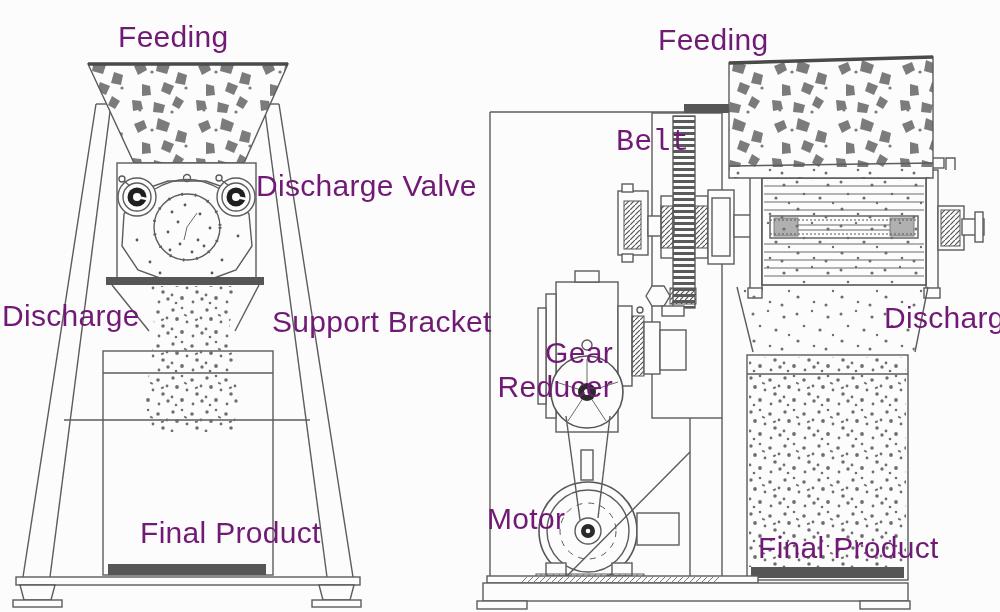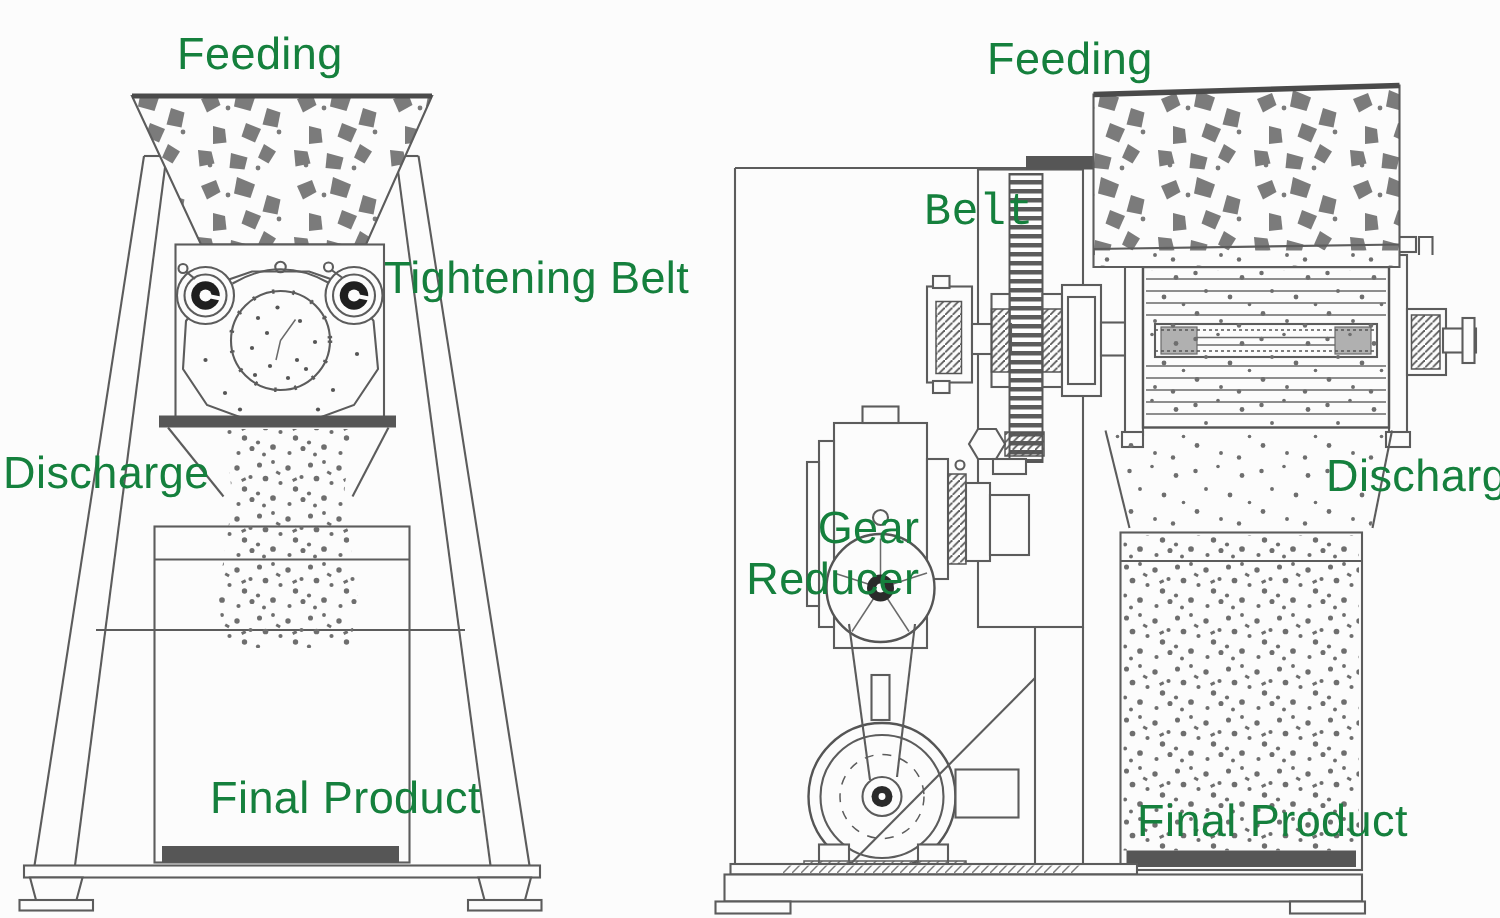--- a/index.html
+++ b/index.html
@@ -1,19 +1,19 @@
 <!DOCTYPE html>
 <html><head>
 <meta charset="utf-8">
 <style>
   html,body{margin:0;padding:0;background:#fcfcfc;}
   .stage{position:relative;width:1000px;height:612px;background:#fcfcfc;overflow:hidden;
          font-family:"Liberation Sans","DejaVu Sans",sans-serif;}
   svg{position:absolute;left:0;top:0;}
-  .label{position:absolute;font-size:30px;color:#15803d;white-space:nowrap;letter-spacing:.3px;}
+  .label{position:absolute;font-size:30px;color:#701a75;white-space:nowrap;letter-spacing:.3px;}
   .label.wrap{white-space:normal;line-height:1.12;text-align:right;}
   .ln{fill:none;stroke:#5c5c5c;stroke-width:1.4;}
   .thin{fill:none;stroke:#6a6a6a;stroke-width:1;}
   .wh{fill:#fcfcfc;stroke:#5c5c5c;stroke-width:1.4;}
   .whb{fill:#fcfcfc;stroke:#555;stroke-width:1.6;}
   .dk{fill:#565656;stroke:none;}
   .gray{fill:#b0b0b0;stroke:#6a6a6a;stroke-width:.8;}
 </style>
 </head>
 <body>
@@ -312,23 +312,25 @@
       <rect x="487" y="576" width="271" height="7" class="wh"></rect>
       <rect x="522" y="577" width="198" height="5" fill="url(#hatchfine)" stroke="none"></rect>
       <rect x="483" y="583" width="425" height="18" class="wh"></rect>
       <rect x="477" y="601" width="50" height="8" class="wh"></rect>
       <rect x="860" y="601" width="50" height="8" class="wh"></rect>
     </g>
   </g>
 </svg>
 
 <div class="label" style="left:118px;top:20px;">Feeding</div>
-<div class="label" style="left:256px;top:169px;">Tightening Belt</div>
+<div class="label" style="left:256px;top:169px;">Discharge Valve</div>
 <div class="label" style="left:2px;top:299px;">Discharge</div>
+<div class="label" style="left:272px;top:305px;">Support Bracket</div>
 <div class="label" style="left:140px;top:516px;">Final Product</div>
 
 <div class="label" style="left:658px;top:23px;">Feeding</div>
 <div class="label" style="left:616px;top:125px;font-family:Liberation Mono, monospace;">Belt</div>
 <div class="label wrap" style="left:487px;top:336px;width:126px;">Gear Reducer</div>
+<div class="label" style="left:487px;top:502px;">Motor</div>
 <div class="label" style="left:884px;top:301px;">Discharge</div>
 <div class="label" style="left:758px;top:531px;">Final Product</div>
 
 </div>
 
 </body></html>

